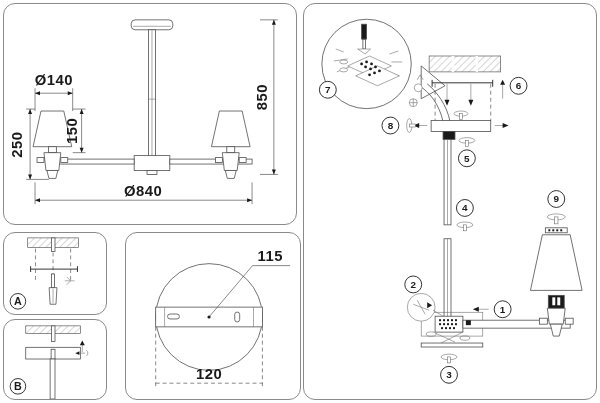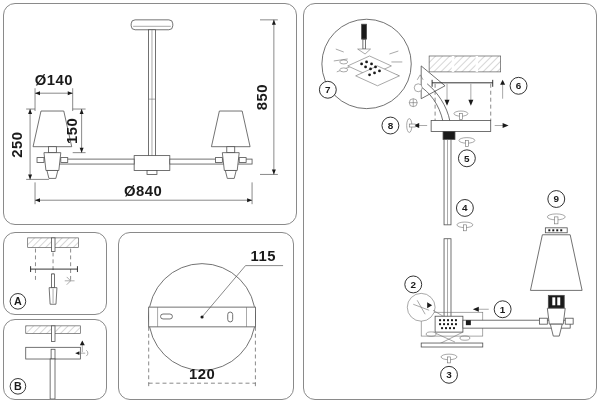--- a/index.html
+++ b/index.html
@@ -24,21 +24,21 @@
   .panel {
     position: absolute;
     border: 1px solid #8a8a8a;
     border-radius: 12px;
     background: #ffffff;
     box-sizing: border-box;
   }
   #panel-main      { left: 3px;   top: 3px;   width: 294px; height: 222px; }
   #panel-step-a    { left: 3px;   top: 232px; width: 104px; height: 83px;  }
   #panel-step-b    { left: 3px;   top: 319px; width: 104px; height: 81px;  }
-  #panel-canopy    { left: 118px; top: 232px; width: 176px; height: 168px; }
+  #panel-canopy    { left: 125px; top: 232px; width: 176px; height: 168px; }
   #panel-assembly  { left: 303px; top: 3px;   width: 294px; height: 397px; }
 
   .svgfull {
     position: absolute;
     left: 0; top: 0;
     width: 100%;
     height: 100%;
     display: block;
   }
   svg text {

